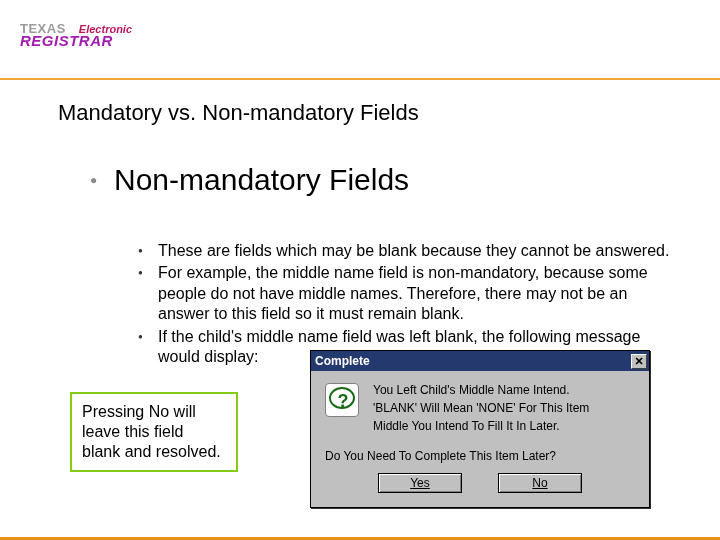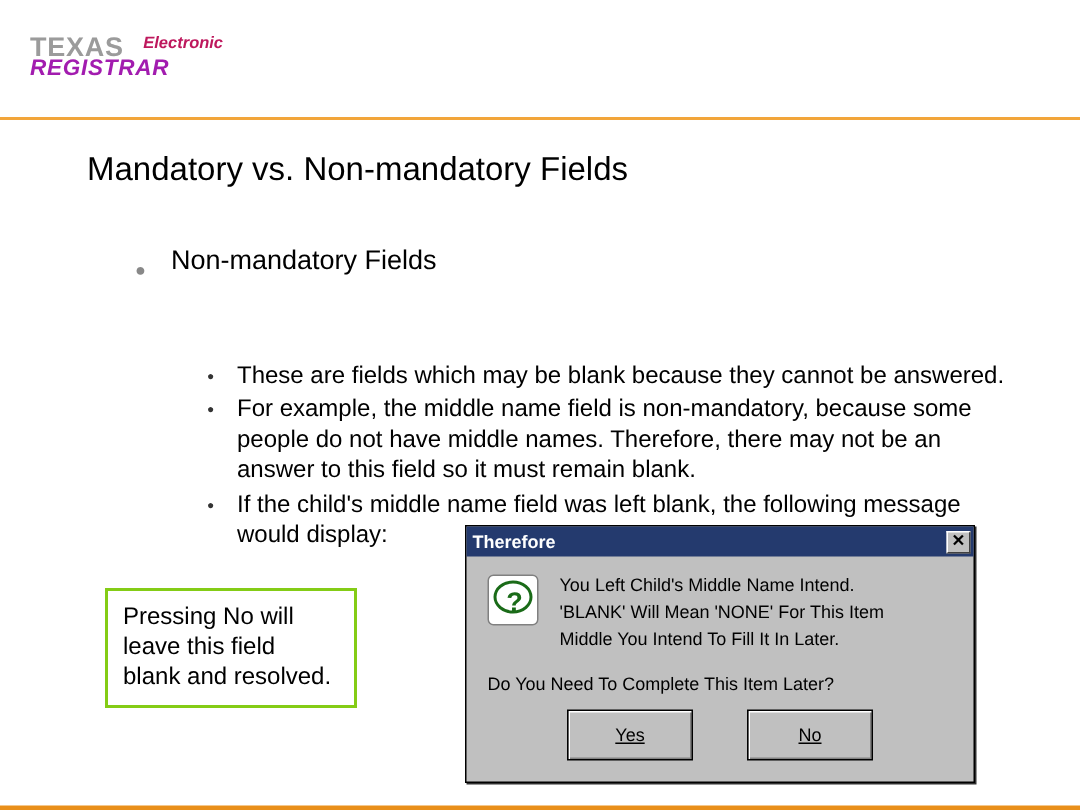--- a/index.html
+++ b/index.html
@@ -25,21 +25,21 @@
     background: #f2a53a;
   }
   
   .logo {
     position: absolute;
     left: 20px; top: 22px;
     font-size: 0;
     line-height: 1;
   }
   .logo .tx {
-    font-size: 18px; font-weight: 700; color: #9b9b9b;
+    font-size: 13px; font-weight: 700; color: #9b9b9b;
     font-family: Arial, sans-serif; letter-spacing: 0.5px;
     display: inline-block; vertical-align: top;
   }
   .logo .el {
     font-size: 11px; font-weight: 700; font-style: italic;
     color: #be185d; margin-left: 13px; display: inline-block;
     vertical-align: top; position: relative; top: 2px;
   }
   .logo .rg {
     display: block; font-size: 15px; font-weight: 800;
@@ -50,21 +50,21 @@
   .title {
     position: absolute;
     left: 58px; top: 100px;
     font-size: 22px; font-weight: 400;
     color: #000;
   }
   
   .b1 {
     position: absolute;
     left: 88px; top: 163px;
-    font-size: 18px;
+    font-size: 30px;
   }
   .b1::before {
     content: "●"; color: #888; font-size: 12px;
     position: absolute; left: 2px; top: 10px;
   }
   .b1 .txt { margin-left: 26px; display: inline-block; }
   
   .b2list {
     position: absolute;
     left: 134px; top: 205px; width: 540px;
@@ -152,21 +152,21 @@
   .dlg-msg { flex: 1; }
   .dlg-msg p { margin: 0 0 3px 0; line-height: 1.25; }
   .dlg-prompt {
     padding: 6px 14px 10px 14px;
   }
   .dlg-btns {
     display: flex; gap: 36px; justify-content: center;
     padding: 0 0 14px 0;
   }
   .dlg-btn {
-    width: 84px; height: 34px;
+    width: 84px; height: 20px;
     background: #c0c0c0;
     border: 1px solid #000;
     box-shadow: inset 1px 1px 0 #fff, inset -1px -1px 0 #808080;
     font-family: Tahoma, Arial, sans-serif;
     font-size: 12px;
     display: flex; align-items: center; justify-content: center;
     cursor: default;
   }
   .dlg-btn span.u { text-decoration: underline; }
 </style>
@@ -191,21 +191,21 @@
     <div class="b2">These are fields which may be blank because they cannot be answered.</div>
     <div class="b2">For example, the middle name field is non-mandatory, because some people do not have middle names.  Therefore, there may not be an answer to this field so it must remain blank.</div>
     <div class="b2">If the child's middle name field was left blank, the following message would display:</div>
   </div>
 
   <div class="callout">Pressing No will leave this field blank and resolved.</div>
 
   <div class="dlg-wrap">
     <div class="dlg">
       <div class="dlg-title">
-        <span>Therefore</span>
+        <span>Complete</span>
         <span class="spacer"></span>
         <span class="dlg-close">✕</span>
       </div>
       <div class="dlg-body">
         <div class="dlg-icon">
           <div class="bubble"></div>
           <div class="qm">?</div>
         </div>
         <div class="dlg-msg">
           <p>You Left Child's Middle Name Intend.</p>

